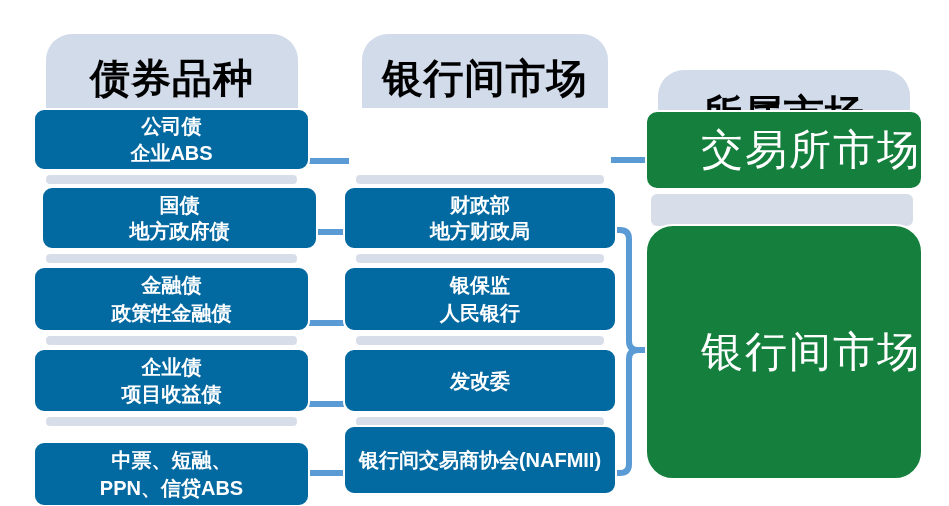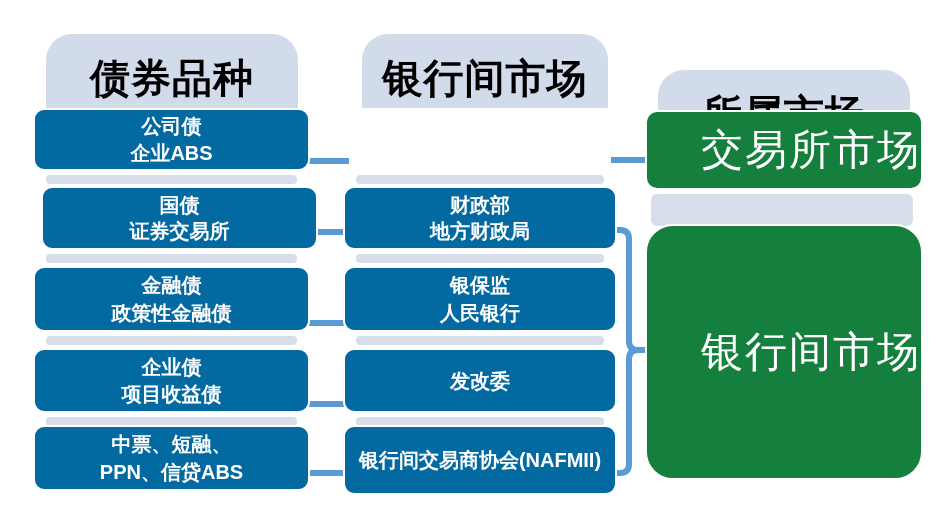--- a/index.html
+++ b/index.html
@@ -83,31 +83,31 @@
   <div class="strip" style="left:356px;top:417px;width:248px;height:9px;"></div>
 
   <div class="strip" style="left:651px;top:194px;width:262px;height:32px;border-radius:6px;"></div>
 
   <div class="bluebox" style="left:33px;top:108px;width:277px;height:63px;">
     <span class="bl">公司债</span>
     <span class="bl">企业ABS</span>
   </div>
   <div class="bluebox" style="left:41px;top:186px;width:277px;height:64px;">
     <span class="bl">国债</span>
-    <span class="bl">证券交易所</span>
+    <span class="bl">地方政府债</span>
   </div>
   <div class="bluebox" style="left:33px;top:348px;width:277px;height:65px;">
     <span class="bl">企业债</span>
     <span class="bl">项目收益债</span>
   </div>
   <div class="bluebox" style="left:33px;top:266px;width:277px;height:66px;">
     <span class="bl">金融债</span>
     <span class="bl">政策性金融债</span>
   </div>
-  <div class="bluebox" style="left:33px;top:425px;width:277px;height:66px;">
+  <div class="bluebox" style="left:33px;top:441px;width:277px;height:66px;">
     <span class="bl">中票、短融、</span>
     <span class="bl">PPN、信贷ABS</span>
   </div>
 
   <div class="bluebox" style="left:343px;top:186px;width:274px;height:64px;">
     <span class="bl">财政部</span>
     <span class="bl">地方财政局</span>
   </div>
   <div class="bluebox" style="left:343px;top:266px;width:274px;height:66px;">
     <span class="bl">银保监</span>

